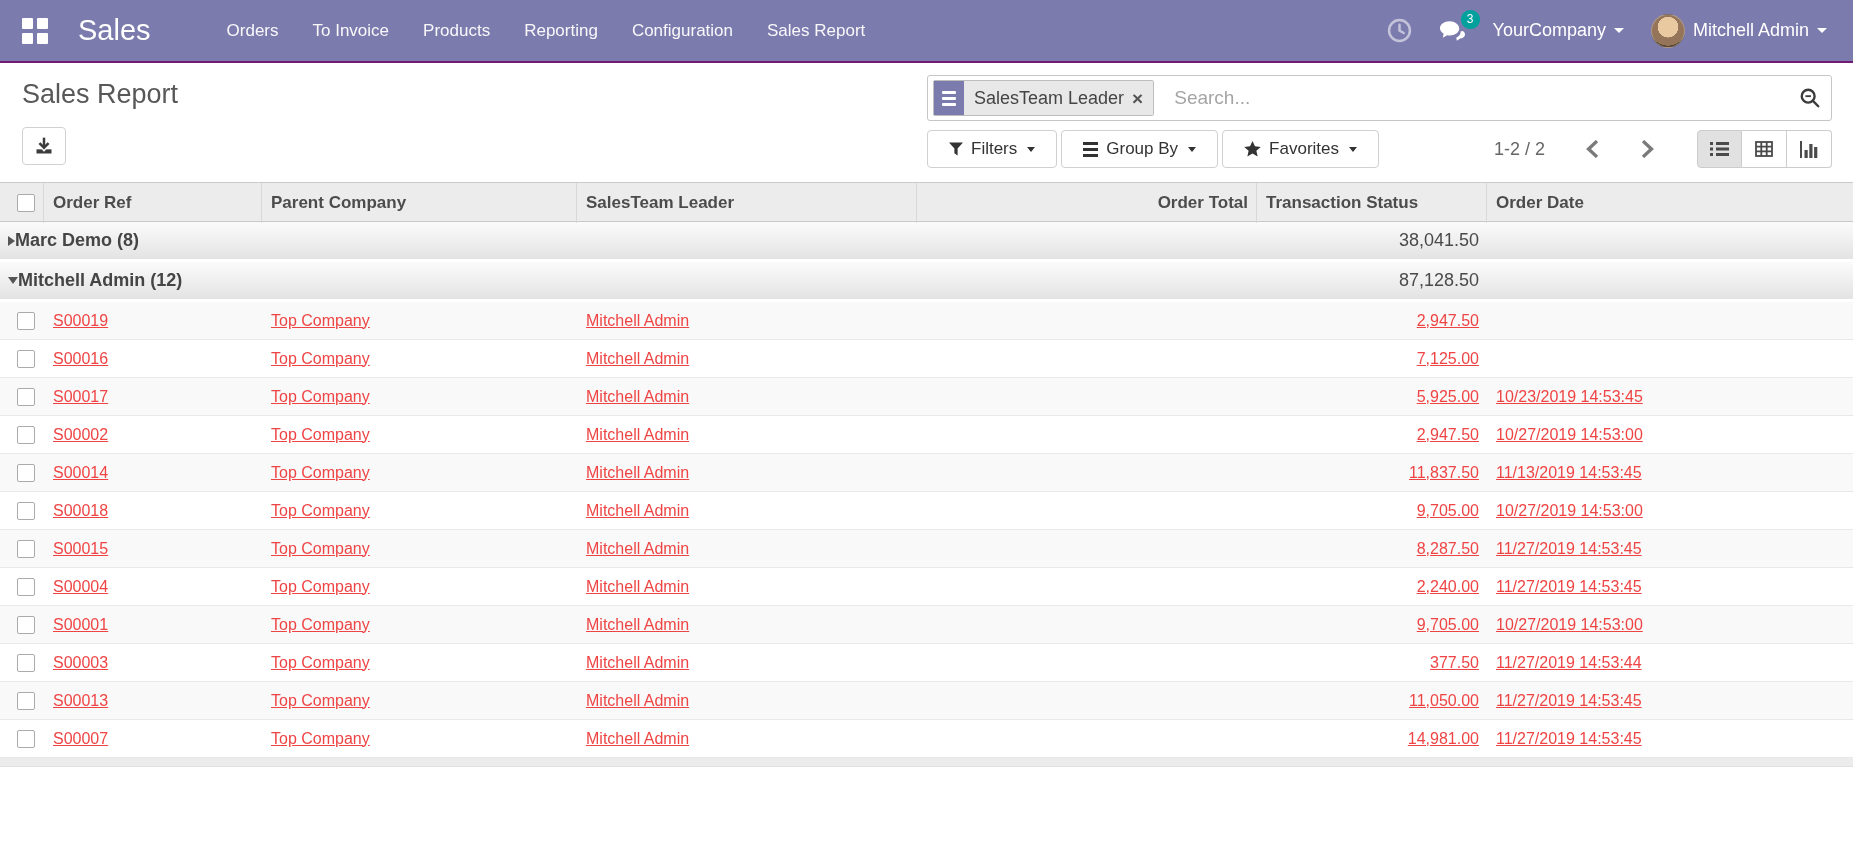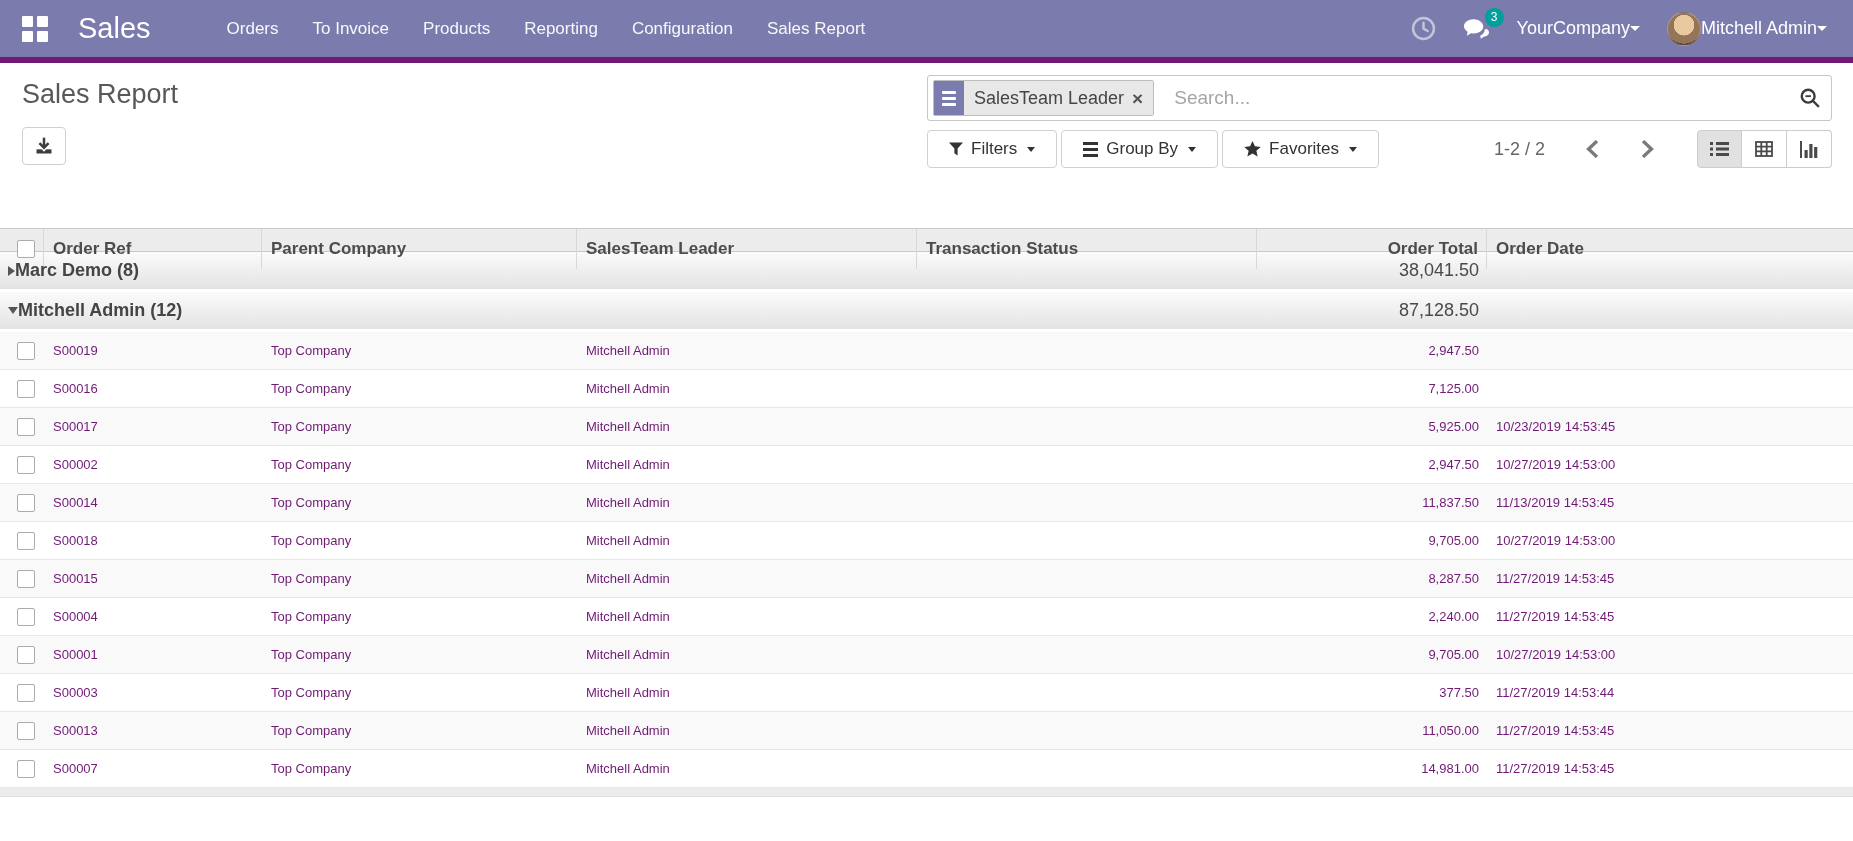--- a/index.html
+++ b/index.html
@@ -1,33 +1,33 @@
 <!DOCTYPE html>
 <html><head>
 <meta charset="utf-8">
 <style>
   * { margin:0; padding:0; box-sizing:border-box; }
   html,body { background:#fff; }
   body { font-family:"Liberation Sans", sans-serif; color:#4c4c4c; }
   .app { width:1853px; height:841px; background:#fff; overflow:hidden; position:relative; }
 
   
-  .navbar { height:63px; background:#7c7bad; border-bottom:6px solid #701a75;
+  .navbar { height:63px; background:#7c7bad; border-bottom:2px solid #701a75;
             display:flex; align-items:center; padding:0 26px 0 22px; }
   .apps-grid { width:26px; height:26px; display:grid; grid-template-columns:11px 11px;
                grid-template-rows:11px 11px; gap:4px; cursor:pointer; }
   .apps-grid span { background:#fff; border-radius:1px; }
   .brand { color:#fff; font-size:29px; font-weight:400; margin-left:30px; cursor:pointer; }
   .nav-menu { display:flex; gap:34px; margin-left:76px; }
   .nav-item { color:rgba(255,255,255,0.95); font-size:17px; cursor:pointer; line-height:63px; }
   .nav-right { margin-left:auto; display:flex; align-items:center; gap:27px; }
   .icon-btn { position:relative; display:flex; align-items:center; cursor:pointer; }
   .badge { position:absolute; top:-9px; right:-14px; background:#00a09d; color:#fff;
            font-size:12px; line-height:1; padding:3px 6px 4px; border-radius:9px; }
-  .nav-user, .nav-company { color:#fff; font-size:18px; display:flex; align-items:center; gap:0; cursor:pointer; }
+  .nav-user, .nav-company { color:#fff; font-size:18px; display:flex; align-items:center; gap:8px; cursor:pointer; }
   .caret-down { width:0; height:0; border-left:5px solid transparent; border-right:5px solid transparent;
                 border-top:5px solid #fff; display:inline-block; }
   .avatar { width:34px; height:34px; border-radius:50%; overflow:hidden;
             background: radial-gradient(circle at 50% 38%, #e9c9a0 0 40%, #94755a 41% 72%, #55432f 73%);
             border:1px solid rgba(255,255,255,0.25); cursor:pointer; }
 
   
   .control-panel { display:flex; justify-content:space-between; padding:12px 21px 14px 22px; }
   .page-title { font-size:27px; color:#585858; font-weight:400; margin-top:4px; }
   .export-btn { margin-top:17px; width:44px; height:38px; background:#fff; border:1px solid #d0d0d0;
@@ -62,39 +62,39 @@
   .view-switcher { display:flex; margin-left:42px; }
   .vs-btn { width:45px; height:38px; background:#fff; border:1px solid #ccc; display:flex;
             align-items:center; justify-content:center; cursor:pointer; }
   .vs-btn + .vs-btn { border-left:none; }
   .vs-btn:first-child { border-radius:4px 0 0 4px; }
   .vs-btn:last-child { border-radius:0 4px 4px 0; }
   .vs-btn.active { background:#e1e1e1; }
 
   
   .grid-cols { display:grid; grid-template-columns:44px 218px 315px 340px 340px 230px 1fr; align-items:center; }
-  .thead { height:24px; background:#ececec; border-top:1px solid #c9c9c9; border-bottom:1px solid #c9c9c9;margin-top:46px; }
+  .thead { height:40px; background:#ececec; border-top:1px solid #c9c9c9; border-bottom:1px solid #c9c9c9; }
   .th { font-weight:700; font-size:17px; color:#4c4c4c; padding-left:9px; height:40px; display:flex;
         align-items:center; border-right:1px solid #d8d8d8; cursor:pointer; }
   .th.right { justify-content:flex-end; padding-right:8px; }
   .th-check { display:flex; align-items:center; justify-content:flex-start; padding-left:17px;
               height:40px; border-right:1px solid #d8d8d8; }
   .checkbox { width:18px; height:18px; background:#fff; border:1px solid #ababab; border-radius:2px; cursor:pointer; }
 
   .group-row { height:40px; background:linear-gradient(to bottom,#fbfbfb,#e3e3e3);
                border-bottom:3px solid #fff; cursor:pointer; }
   .group-head { grid-column:1 / span 5; display:flex; align-items:center; padding-left:8px; gap:0;
                 font-weight:700; font-size:18px; color:#454545; }
   .tri-right { width:0; height:0; border-top:5px solid transparent; border-bottom:5px solid transparent;
                border-left:7px solid #555; }
   .tri-down { width:0; height:0; border-left:5px solid transparent; border-right:5px solid transparent;
               border-top:7px solid #555; }
   .group-total { font-size:18px; color:#4a4a4a; text-align:right; padding-right:8px; }
 
-  .data-row { height:38px; border-bottom:1px solid #e8e8e8; font-size:13px; color:#701a75; cursor:pointer; }
+  .data-row { height:38px; border-bottom:1px solid #e8e8e8; font-size:16px; color:#ef4444; cursor:pointer;text-decoration:underline; }
   .data-row:nth-child(odd) { background:#f9f9f9; }
   .cell { padding-left:9px; white-space:nowrap; overflow:hidden; }
   .cell.right { text-align:right; padding-right:8px; }
   .cell-check { padding-left:17px; display:flex; align-items:center; }
   .tfoot-strip { height:9px; background:#ececec; border-bottom:1px solid #e0e0e0; }
 </style>
 </head>
 <body>
 
 <div class="app">
@@ -253,22 +253,22 @@
   </div>
 
   <div>
     <div class="thead grid-cols">
       <div class="th-check">
         <div class="checkbox"></div>
       </div>
       <div class="th">Order Ref</div>
       <div class="th">Parent Company</div>
       <div class="th">SalesTeam Leader</div>
+      <div class="th right">Order Total</div>
       <div class="th">Transaction Status</div>
-      <div class="th right">Order Total</div>
       <div class="th" style="border-right:none">Order Date</div>
     </div>
     <div id="table-body">
         <div class="group-row grid-cols">
           <div class="group-head">
             <span class="tri-right"></span>
             <span>Marc Demo (8)</span>
           </div>
           <div class="group-total">38,041.50</div>
           <div></div>

